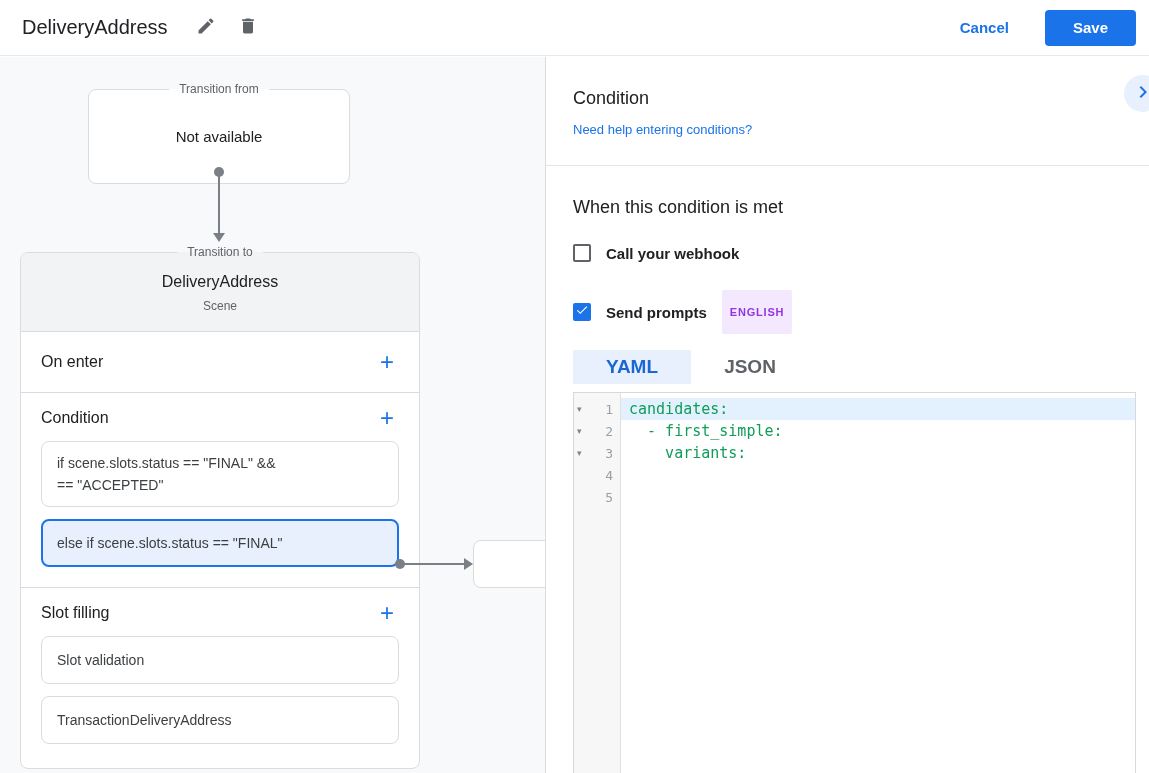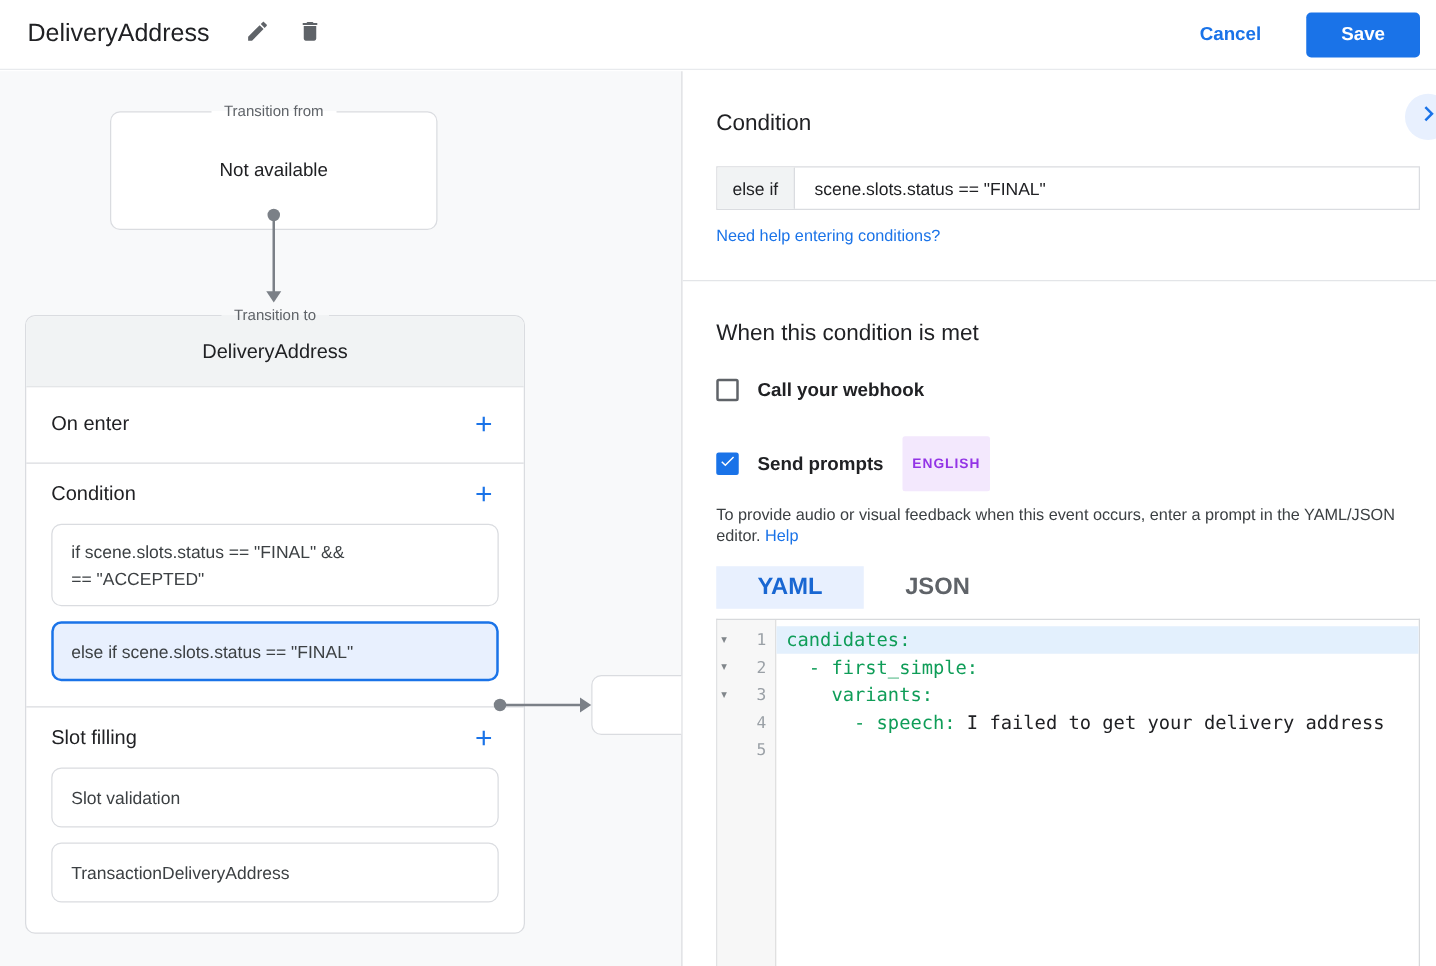--- a/index.html
+++ b/index.html
@@ -155,20 +155,21 @@
       </div>
 
       <div class="dot" style="left:214px; top:110px;"></div>
       <div class="vline"></div>
       <div class="arrow-down"></div>
 
       <div class="scene-card">
         <span class="card-label">Transition to</span>
         <div class="card-header">
           <div class="card-title">DeliveryAddress</div>
+          <div class="card-subtitle">Scene</div>
         </div>
 
         <div class="row-simple">
           <span class="sec-label">On enter</span>
           <span class="plus-btn">+</span>
         </div>
 
         <div class="cond-section">
           <div class="sec-head">
             <span class="sec-label">Condition</span>
@@ -203,24 +204,20 @@
       <div class="collapse-btn">
         <span>
           <svg width="24" height="24" viewBox="0 0 24 24">
               <path fill="#1a73e8" d="M10 6L8.59 7.41 13.17 12l-4.58 4.59L10 18l6-6z"></path>
             </svg>
         </span>
       </div>
 
       <div class="panel-head">Condition</div>
 
-      <div class="cond-input">
-        <div class="cond-prefix">else if</div>
-        <div class="cond-value">scene.slots.status == "FINAL"</div>
-      </div>
 
       <div class="help-link">Need help entering conditions?</div>
 
       <div class="panel-divider"></div>
 
       <div class="met-title">When this condition is met</div>
 
       <div class="check-row r1">
         <div class="checkbox"></div>
         <div class="check-label">Call your webhook</div>
@@ -231,24 +228,20 @@
           <span>
             <svg width="14" height="14" viewBox="0 0 24 24">
                 <path fill="#ffffff" d="M9 16.17L4.83 12l-1.42 1.41L9 19 21 7l-1.41-1.41z"></path>
               </svg>
           </span>
         </div>
         <div class="check-label">Send prompts</div>
         <div class="badge">ENGLISH</div>
       </div>
 
-      <div class="hint">
-        <span>To provide audio or visual feedback when this event occurs, enter a prompt in the YAML/JSON editor.</span>
-        <span class="hint-link">Help</span>
-      </div>
 
       <div class="tabs">
         <div class="tab active">YAML</div>
         <div class="tab inactive">JSON</div>
       </div>
 
       <div class="editor">
         <div class="gutter">
           <div class="gutter-row">
             <span class="fold">▾</span>
@@ -268,19 +261,18 @@
           </div>
           <div class="gutter-row">
             <span class="fold"></span>
             <span class="lnum">5</span>
           </div>
         </div>
         <div class="code">
           <div class="code-line active"><span class="tok-key">candidates:</span></div>
           <div class="code-line"><span class="tok-key">  - first_simple:</span></div>
           <div class="code-line"><span class="tok-key">    variants:</span></div>
-          <div class="code-line"><span class="tok-key">      - speech:</span><span> I failed to get your delivery address</span></div>
           <div class="code-line"></div>
         </div>
       </div>
     </div>
   </div>
 </div>
 
 </body></html>

